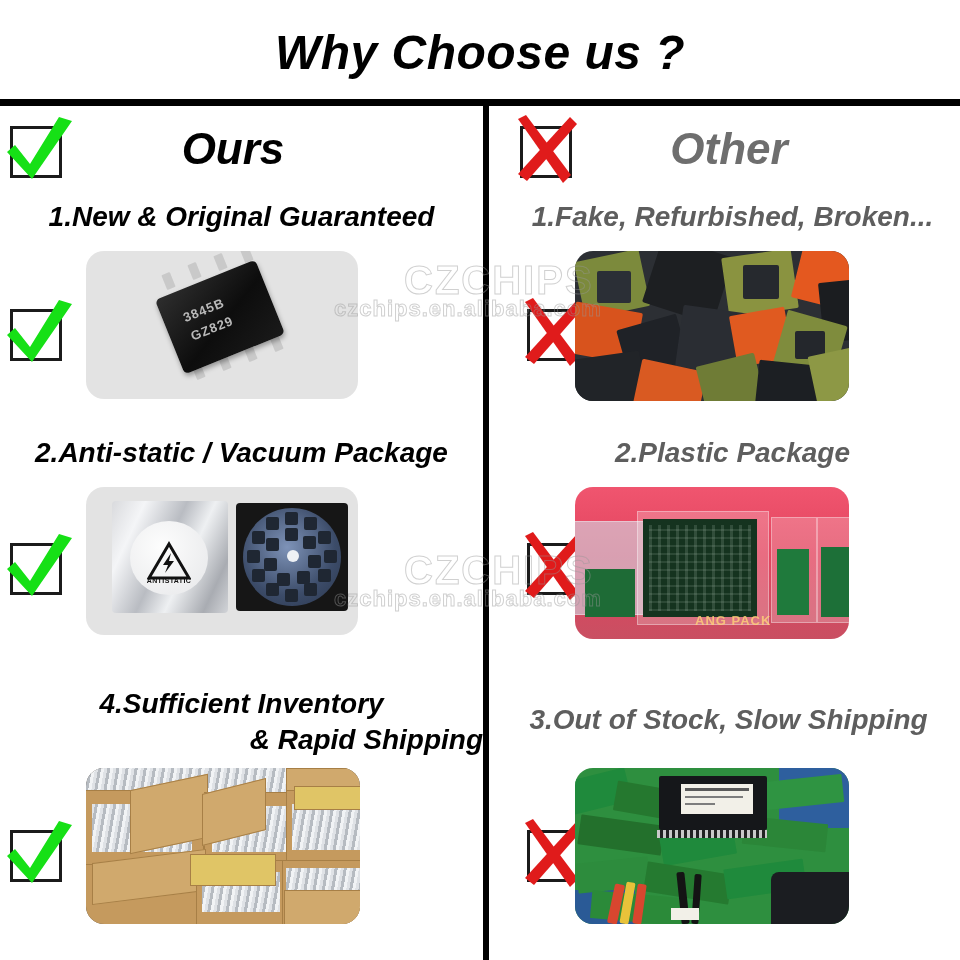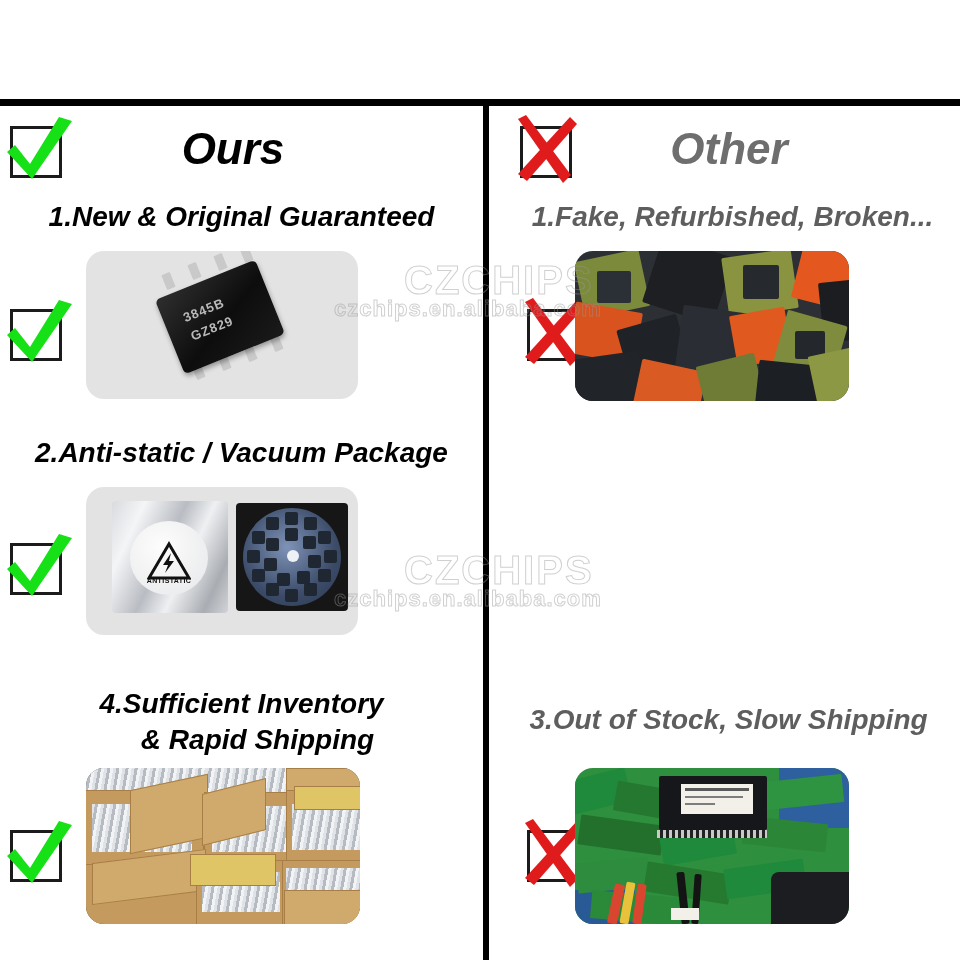--- a/index.html
+++ b/index.html
@@ -109,20 +109,21 @@
       font-weight:bold;
       -webkit-text-stroke:1px rgba(150,150,150,.45);}
   .wm.big{font-size:40px;letter-spacing:2px;}
   .wm.small{font-size:22px;letter-spacing:1px;}
 </style>
 </head>
 <body>
 
 <div class="page">
 
+  <div class="title">Why Choose us ?</div>
 
   <div class="hrule"></div>
   <div class="vrule"></div>
 
   <div class="colhead left">
     <div class="markbox" style="left:10px;top:14px;">
       <svg viewBox="0 0 86 86">
         <path d="M10 45 L18 38 L33 57 L62 10 L75 14 L35 72 Z" fill="#16E016"></path>
       </svg>
     </div>
@@ -244,27 +245,54 @@
             <div class="pocket" style="left:54px;top:63px;"></div>
             <div class="pocket" style="left:34px;top:65px;"></div>
             <div class="pocket" style="left:21px;top:50px;"></div>
             <div class="pocket" style="left:23px;top:30px;"></div>
             <div style="position:absolute;left:44px;top:42px;width:12px;height:12px;border-radius:50%;background:#eef1f5;"></div>
           </div>
         </div>
       </div>
     </div>
 
+    <div class="cell" style="left:489px;top:0;width:471px;height:230px;">
+      <div class="feat bad" style="left:8px;top:10px;">2.Plastic Package</div>
+
+      <div class="markbox xbox" style="left:38px;top:118px;">
+        <svg viewBox="0 0 70 74">
+          <path d="M5 2 L13 -2 L58 58 L50 66 Z" fill="#E01B1B"></path>
+          <path d="M57 0 L64 7 L14 64 L5 57 Z" fill="#E01B1B"></path>
+        </svg>
+      </div>
+
+      <div class="photo" style="left:86px;top:62px;width:274px;height:152px;">
+        <div class="pinkfill" style="background:linear-gradient(180deg,#f0556f 0%,#e2445e 45%,#c94f62 100%);"></div>
+        <div class="pbag" style="left:-2px;top:34px;width:70px;height:92px;background:rgba(210,235,245,.55);"></div>
+        <div class="pcbg" style="left:10px;top:82px;width:50px;height:48px;background:#1e6b36;"></div>
+        <div class="pbag" style="left:62px;top:24px;width:130px;height:112px;"></div>
+        <div class="pcb" style="left:68px;top:32px;width:114px;height:98px;background:#15331f;"></div>
+        <div style="position:absolute;left:74px;top:38px;width:102px;height:86px;
+             background:repeating-linear-gradient(90deg,rgba(200,220,205,.16) 0 3px,transparent 3px 9px),
+                        repeating-linear-gradient(0deg,rgba(200,220,205,.13) 0 2px,transparent 2px 8px);"></div>
+        <div class="pbag" style="left:196px;top:30px;width:44px;height:104px;"></div>
+        <div class="pcbg" style="left:202px;top:62px;width:32px;height:66px;background:#1f7a3c;"></div>
+        <div class="pbag" style="left:242px;top:30px;width:36px;height:104px;"></div>
+        <div class="pcbg" style="left:246px;top:60px;width:30px;height:70px;background:#1d7038;"></div>
+        <div style="position:absolute;left:120px;top:126px;width:130px;height:18px;color:rgba(255,210,120,.8);
+             font-size:13px;font-weight:bold;letter-spacing:1px;">ANG PACK</div>
+      </div>
+    </div>
   </div>
 
   <div class="row" style="left:0;top:672px;width:960px;height:288px;">
 
     <div class="cell" style="left:0;top:0;width:483px;height:288px;">
       <div class="feat good two" style="left:0;top:14px;">4.Sufficient Inventory</div>
-      <div class="feat good two" style="left:16px;top:50px;">&amp; Rapid Shipping</div>
+      <div class="feat good two" style="left:0;top:50px;text-align:right;">&amp; Rapid Shipping</div>
 
       <div class="markbox" style="left:10px;top:158px;">
         <svg viewBox="0 0 86 86">
           <path d="M10 45 L18 38 L33 57 L62 10 L75 14 L35 72 Z" fill="#16E016"></path>
         </svg>
       </div>
 
       <div class="photo" style="left:86px;top:96px;width:274px;height:156px;">
         <div class="boxfill"></div>
 

